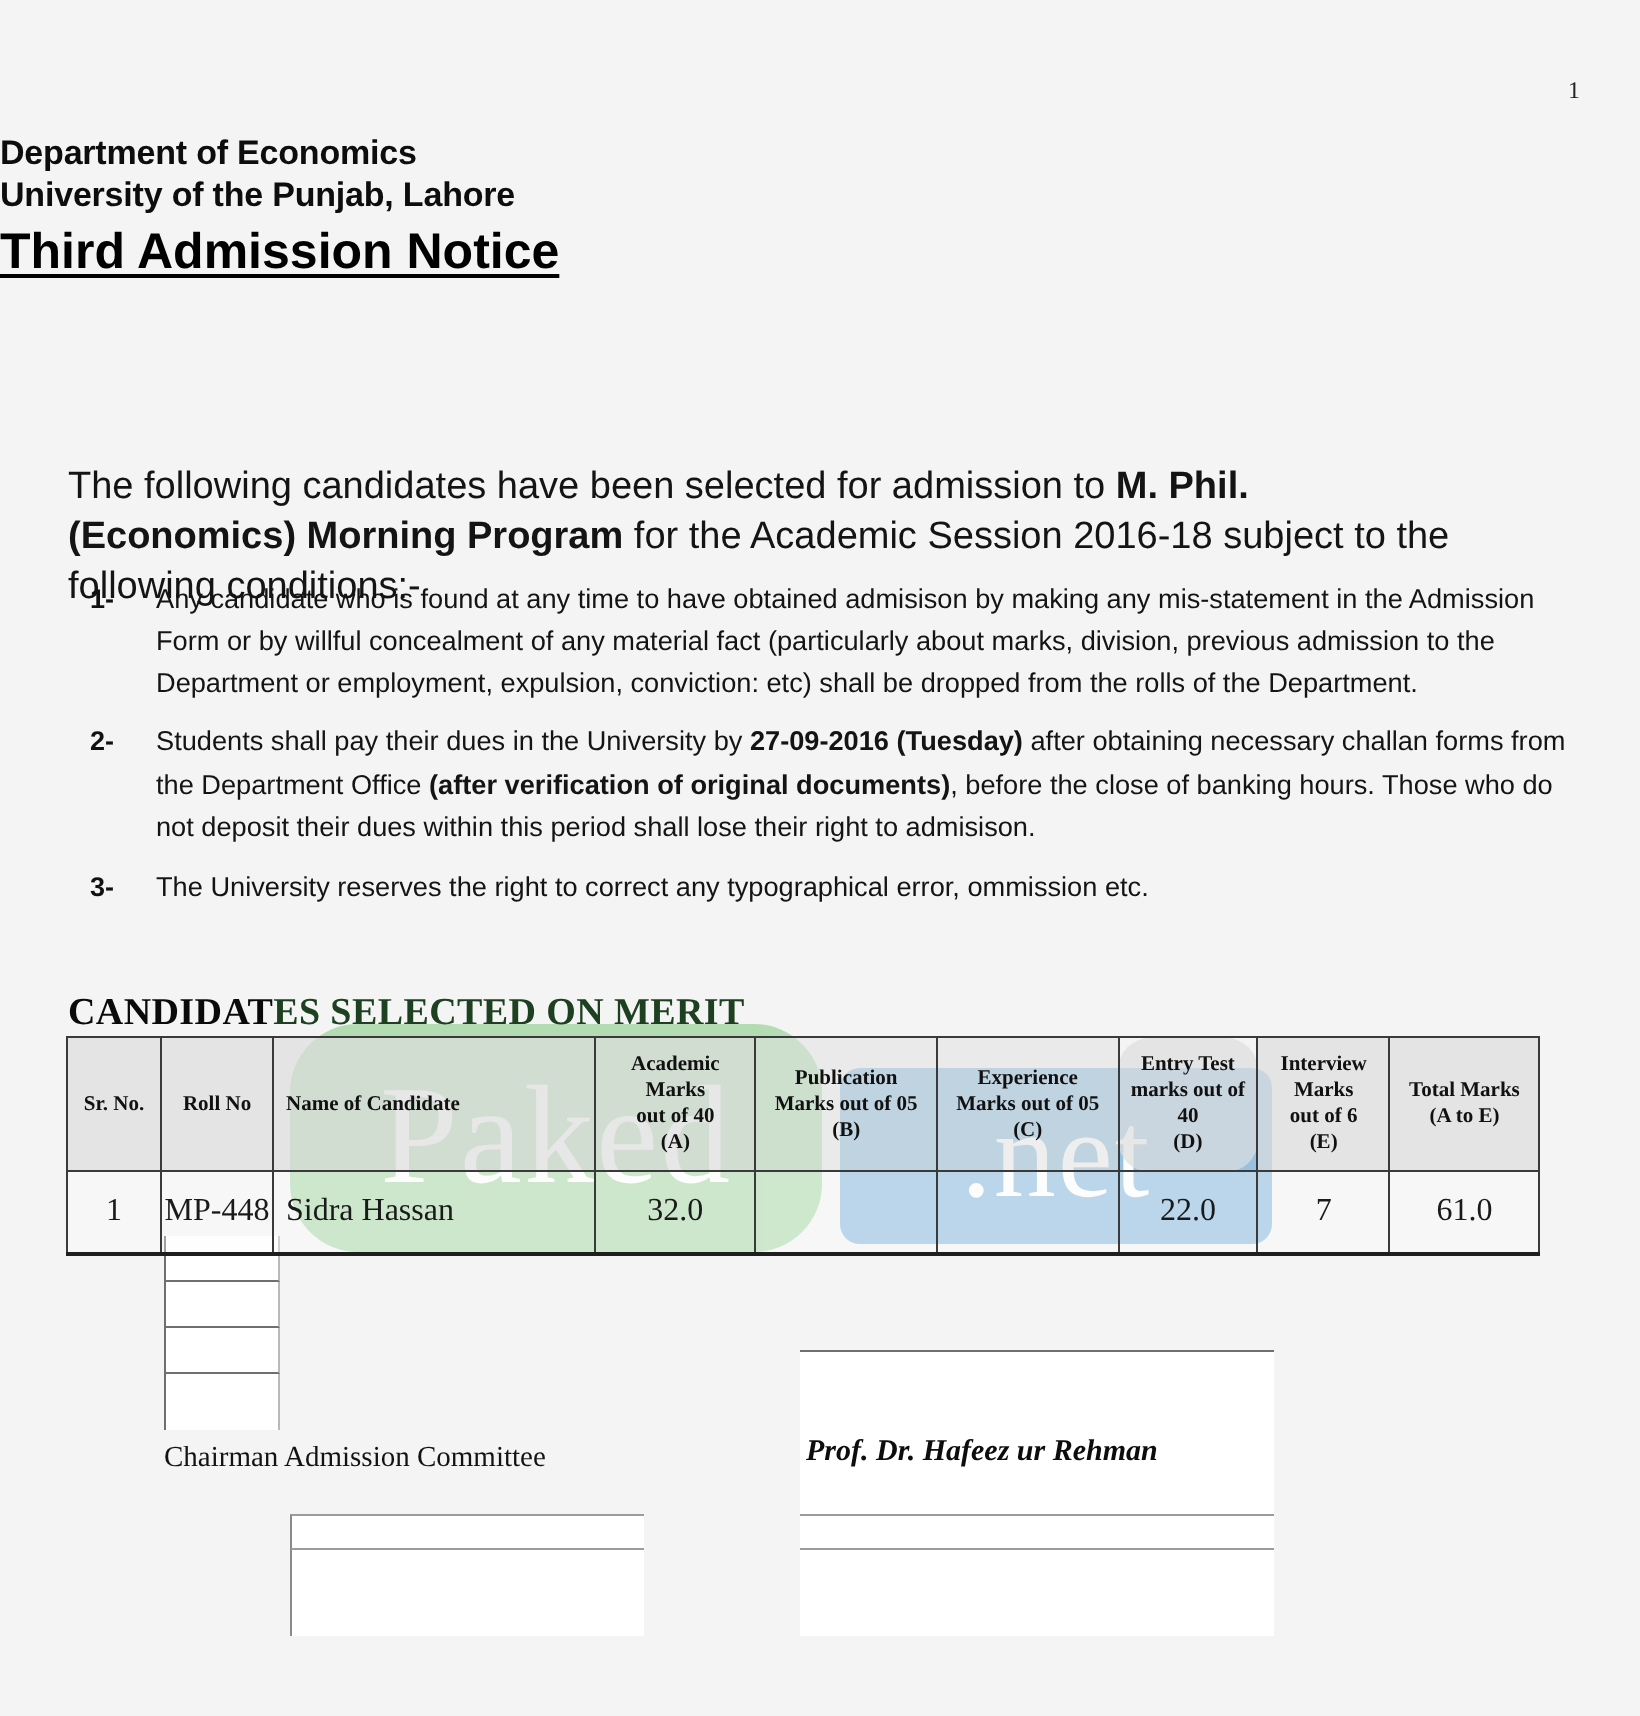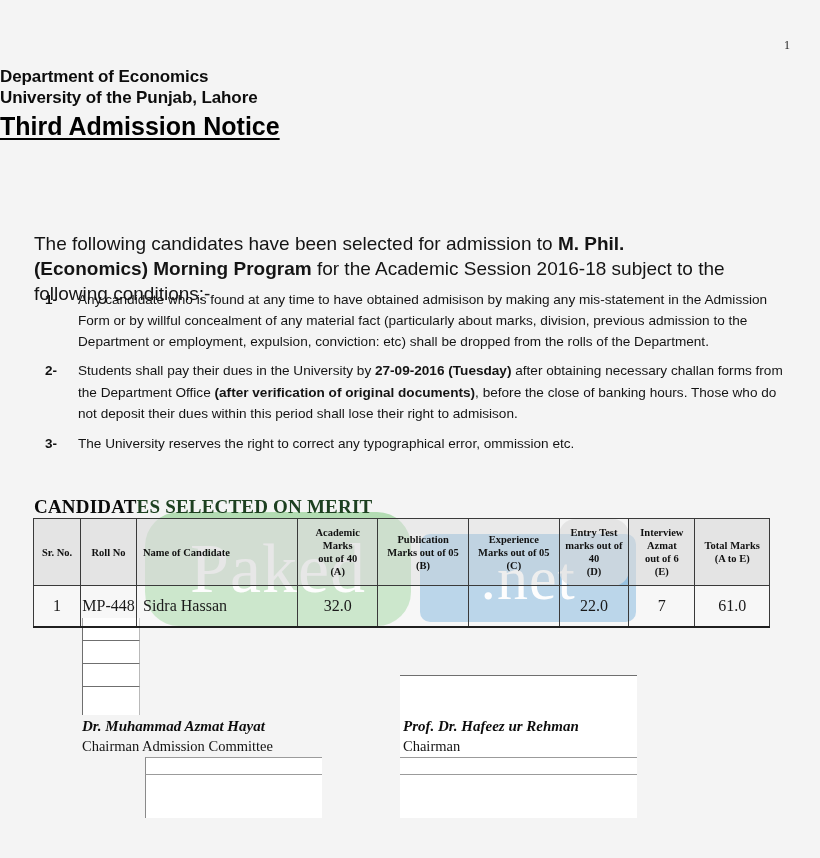--- a/index.html
+++ b/index.html
@@ -376,21 +376,21 @@
           <div>(C)</div>
         </th>
         <th class="w-entry">
           <div>Entry Test</div>
           <div>marks out of</div>
           <div>40</div>
           <div>(D)</div>
         </th>
         <th class="w-intv">
           <div>Interview</div>
-          <div>Azmat</div>
+          <div>Marks</div>
           <div>out of 6</div>
           <div>(E)</div>
         </th>
         <th class="w-total">
           <div>Total Marks</div>
           <div>(A to E)</div>
         </th>
       </tr>
     </thead>
     <tbody>
@@ -415,22 +415,20 @@
     <div class="stub-cell tall"></div>
   </div>
 
   <div class="box box-right-top"></div>
   <div class="box box-right-mid"></div>
   <div class="box box-right-bot"></div>
   <div class="box box-left-mid"></div>
   <div class="box box-left-bot"></div>
 
   <div class="sig sig-left">
-    <div class="sig-name">Dr. Muhammad Azmat Hayat</div>
     <div class="sig-title">Chairman Admission Committee</div>
   </div>
 
   <div class="sig sig-right">
     <div class="sig-name">Prof. Dr. Hafeez ur Rehman</div>
-    <div class="sig-title">Chairman</div>
   </div>
 
 </div>
 
 </body></html>

